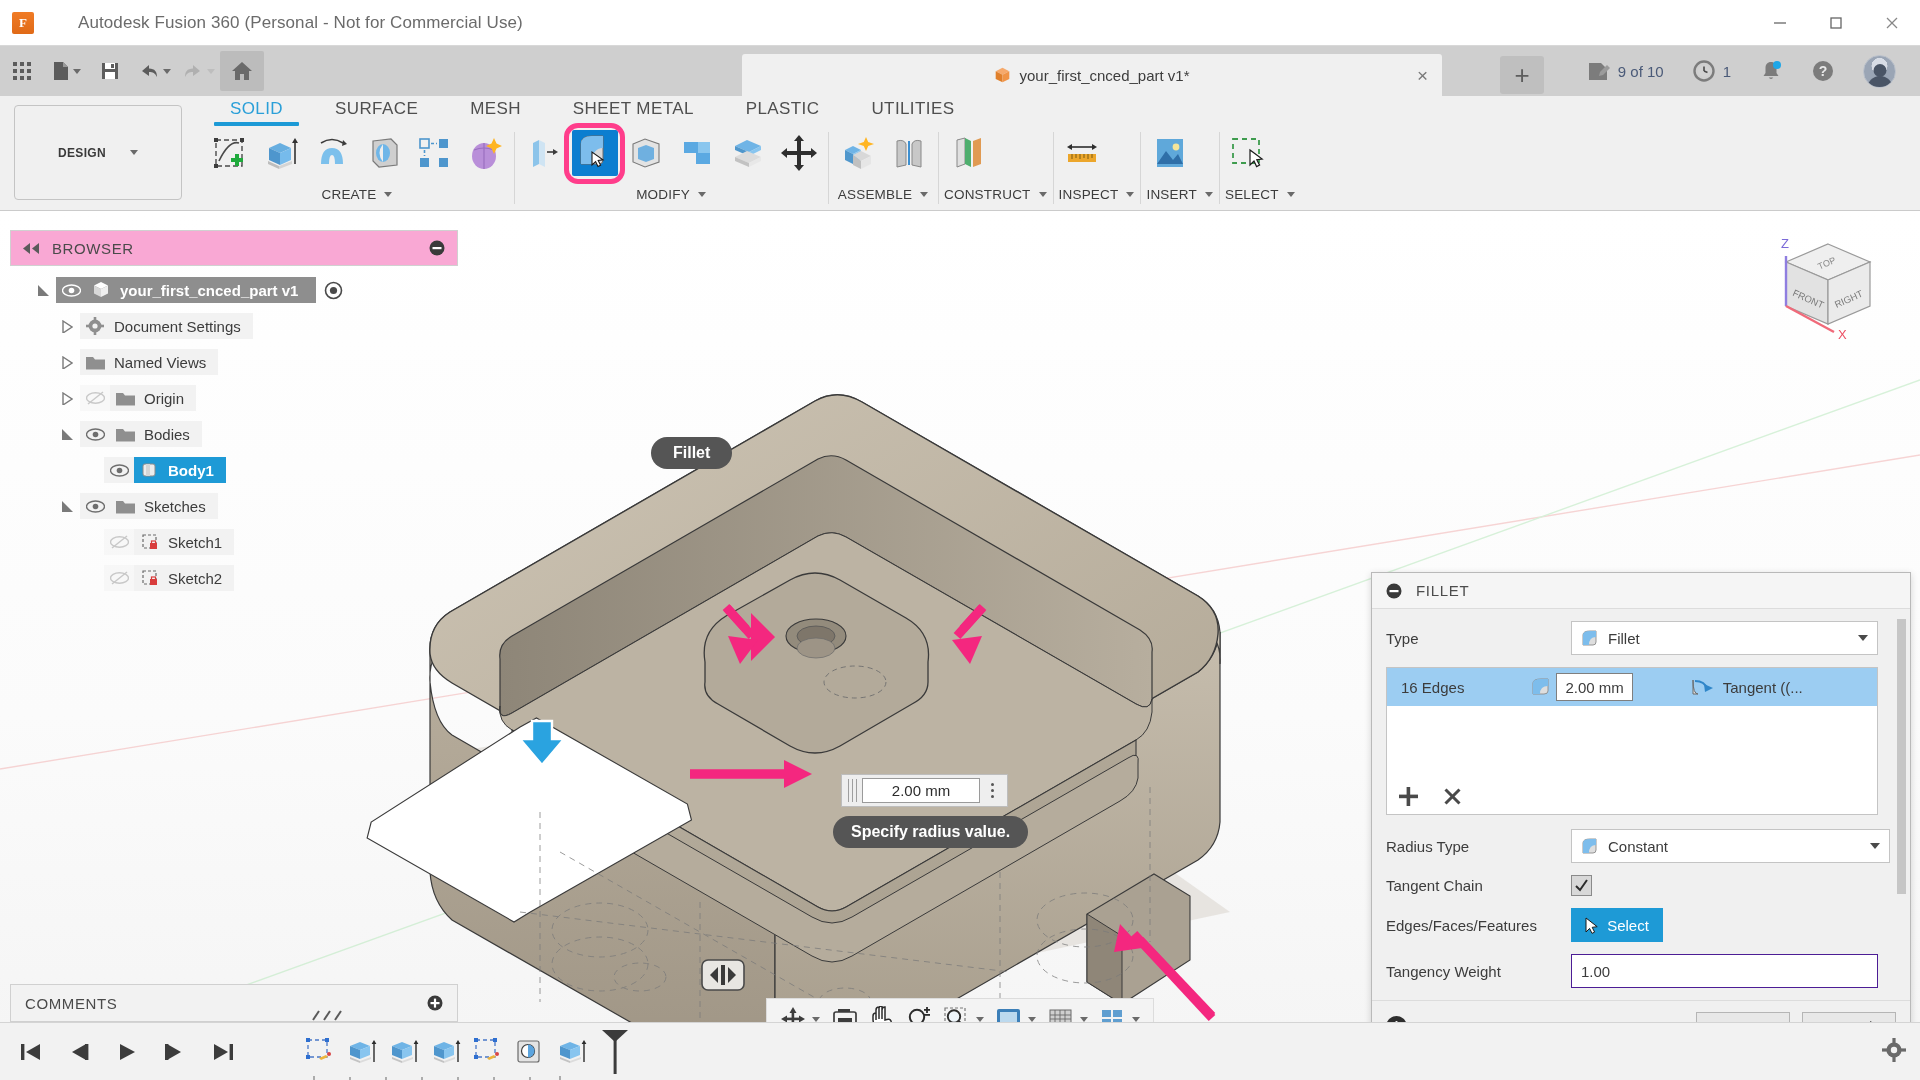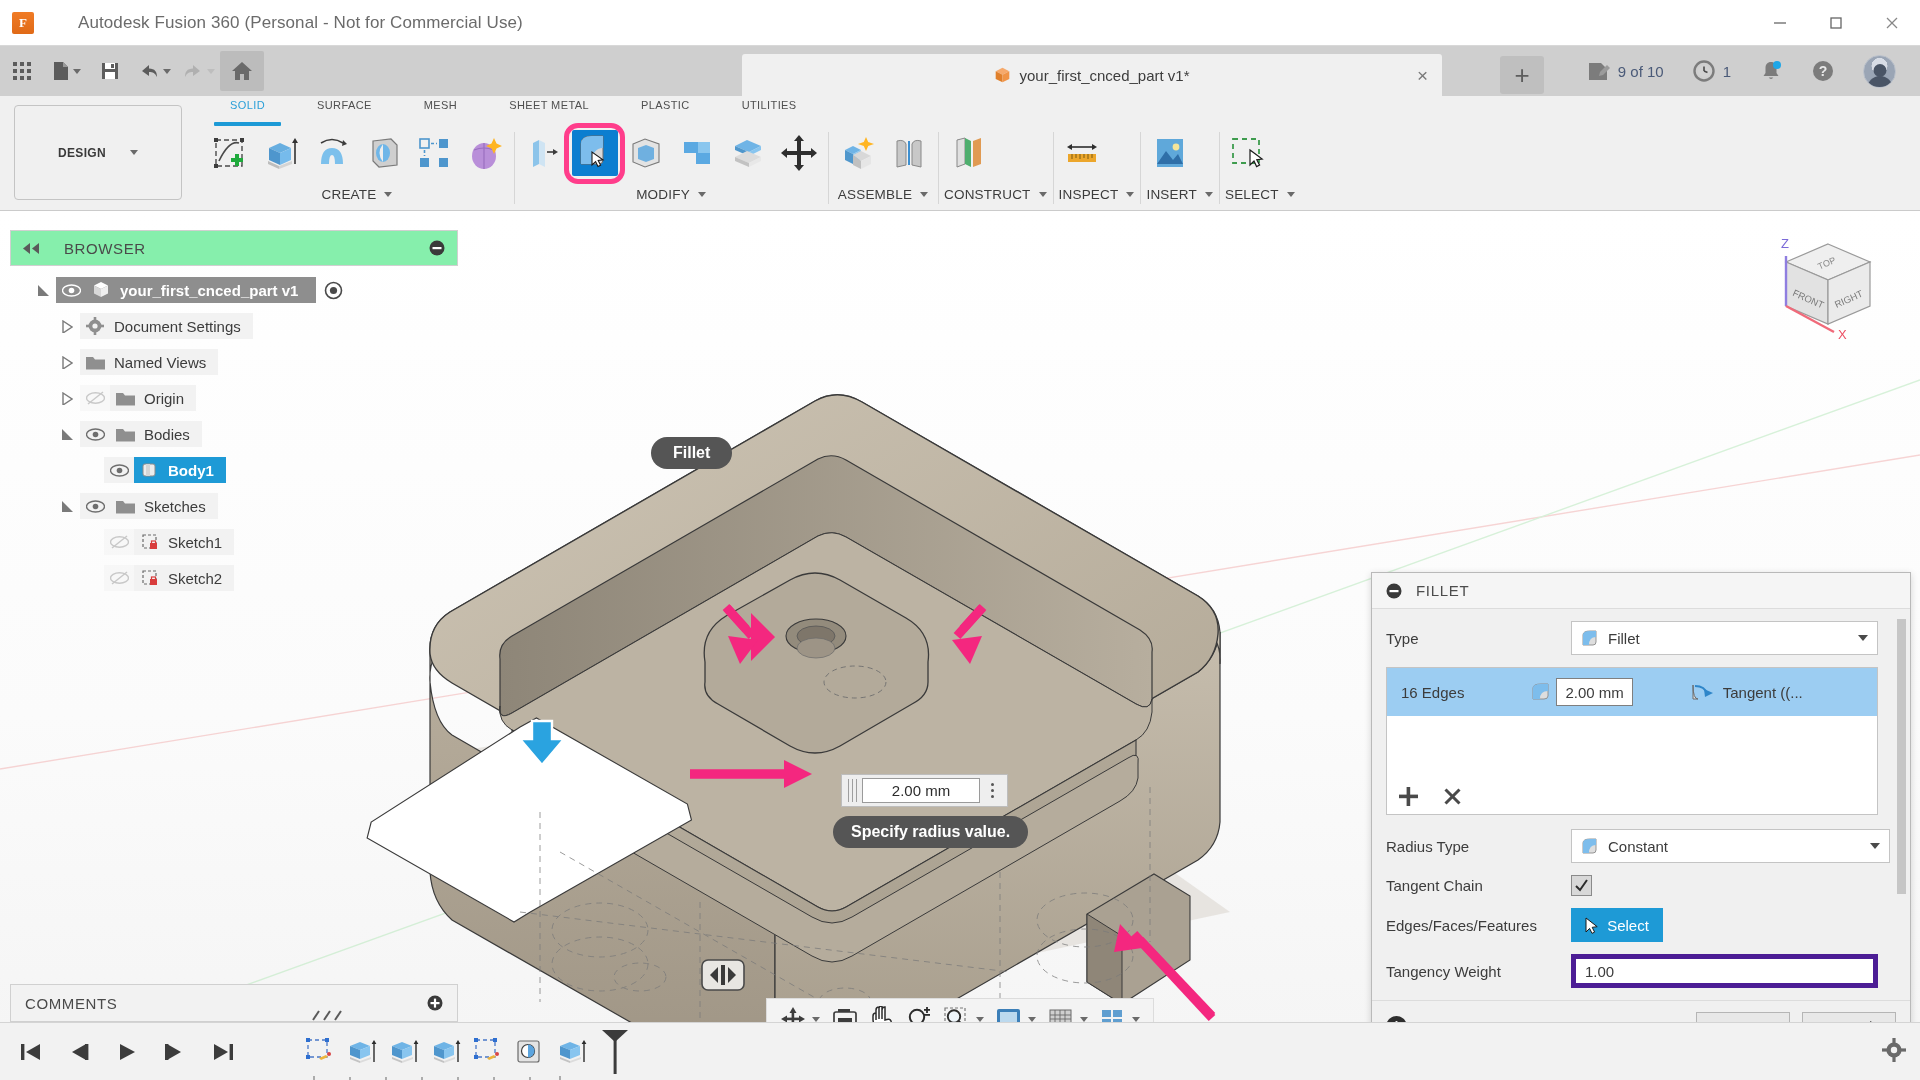--- a/index.html
+++ b/index.html
@@ -74,21 +74,21 @@
   
   #ribbon { height:115px; background:#f0f0f0; border-bottom:1px solid #cbcbcb;
             display:flex; position:relative; }
   #designbox{
     width:168px;margin:9px 12px 10px 14px;border:1px solid #c4c4c4;border-radius:4px;
     background:#f0f0f0;display:flex;align-items:center;justify-content:center;
     font-weight:bold;font-size:12px;color:#3a3a3a;letter-spacing:.3px;gap:21px;
   }
   #ribbonmain{flex:1;display:flex;flex-direction:column;}
   #tabrow{height:30px;display:flex;align-items:flex-start;padding-left:10px;gap:0;}
-  .rtab{ padding:3px 26px 0; font-size:11px; color:#4f4f4f; letter-spacing:.4px;
+  .rtab{ padding:3px 26px 0; font-size:17px; color:#4f4f4f; letter-spacing:.4px;
          height:27px; position:relative;}
   .rtab.active{color:#2a9fd8;}
   .rtab.active:after{content:"";position:absolute;left:10px;right:10px;bottom:-3px;height:4px;
          background:#1c9ad6;border-radius:1px;}
   #panelrow{flex:1;display:flex;align-items:stretch;padding-left:6px;}
   .panel{display:flex;flex-direction:column;justify-content:space-between;
          padding:0 6px; position:relative;}
   .panel + .panel:before{content:"";position:absolute;left:0;top:6px;bottom:6px;width:1px;background:#d6d6d6;}
   .picons{display:flex;align-items:center;gap:4px;height:52px;padding-top:2px;}
   .pic{width:47px;height:47px;display:flex;align-items:center;justify-content:center;position:relative;}
@@ -97,22 +97,22 @@
   .hl-ring{position:absolute;left:-7px;top:-7px;right:-7px;bottom:-7px;border:5px solid #ff3d8b;
            border-radius:14px;pointer-events:none;}
 
   
   #workspace{position:absolute;left:0;top:212px;width:1920px;height:868px;background:#ffffff;}
   #viewport{position:absolute;inset:0;overflow:hidden;
      background:linear-gradient(180deg,#ffffff 0%,#fbfbfb 58%,#f4f4f4 100%);}
 
   
   #browser{position:absolute;left:10px;top:18px;width:448px;z-index:6;}
-  #browserhdr{height:36px;background:#86efac;border:1px solid #d0d0d0;display:flex;align-items:center;
-     padding:0 12px;gap:24px;font-size:15px;color:#4a4a4a;letter-spacing:.6px;}
+  #browserhdr{height:36px;background:#f9a8d4;border:1px solid #d0d0d0;display:flex;align-items:center;
+     padding:0 12px;gap:12px;font-size:15px;color:#4a4a4a;letter-spacing:.6px;}
   #browserhdr .spacer{flex:1;}
   .tree{margin-top:6px;font-size:15px;color:#3c3c3c;}
   .trow{display:flex;align-items:center;height:36px;gap:0px;}
   .tw{width:26px;display:flex;align-items:center;justify-content:center;flex:none;}
   .teye{width:30px;height:26px;display:flex;align-items:center;justify-content:center;flex:none;
         background:#f2f2f2;}
   .ticon{width:30px;height:26px;display:flex;align-items:center;justify-content:center;flex:none;background:#f2f2f2;}
   .tlabel{background:#f2f2f2;padding:4px 12px 4px 4px;height:26px;display:flex;align-items:center;white-space:nowrap;}
   .trow.root .ticon,.trow.root .teye,.trow.root .tlabel{background:#8e8e8e;color:#fff;font-weight:bold;}
   .trow.root .tlabel{padding-right:18px;}
@@ -132,32 +132,32 @@
      border-bottom:1px solid #dcdcdc;font-size:15px;color:#4c4c4c;letter-spacing:.7px;}
   #fbody{padding:12px 14px 8px;position:relative;}
   .frow{display:flex;align-items:center;margin-bottom:12px;}
   .flab{width:185px;font-size:15px;color:#3c3c3c;}
   .fctl{flex:1;}
   .fsel{height:34px;background:#fff;border:1px solid #c4c4c4;display:flex;align-items:center;
         padding:0 8px;gap:8px;font-size:15px;position:relative;}
   .fsel .dd{position:absolute;right:9px;width:0;height:0;border-left:5px solid transparent;
         border-right:5px solid transparent;border-top:6px solid #4a4a4a;}
   #edgebox{border:1px solid #c4c4c4;background:#fff;height:148px;margin:0 0 14px 0;position:relative;}
-  #edgerow{height:48px;background:#9ccdf2;display:flex;align-items:center;padding:0 0 0 14px;font-size:15px;}
+  #edgerow{height:38px;background:#9ccdf2;display:flex;align-items:center;padding:0 0 0 14px;font-size:15px;}
   #edgerow .mid{flex:0 0 auto;display:flex;align-items:center;margin-left:66px;gap:4px;}
   #edgeval{background:#fff;border:1px solid #7f7f7f;height:28px;display:flex;align-items:center;
       padding:0 8px;font-size:15px;}
   #edgerow .right{display:flex;align-items:center;gap:8px;margin-left:58px;}
   #edgetools{position:absolute;left:12px;bottom:8px;display:flex;gap:26px;align-items:center;
       color:#4a4a4a;font-size:21px;}
   #selbtn{height:34px;width:92px;background:#1e9ad6;color:#fff;display:flex;align-items:center;
       justify-content:center;gap:7px;font-size:15px;}
   .fcheck{width:21px;height:21px;background:#d8d8d8;border:1px solid #8a8a8a;
       display:flex;align-items:center;justify-content:center;}
-  .ftext{height:34px;background:#fff;border:5px solid #4c1d95;display:flex;align-items:center;
+  .ftext{height:34px;background:#fff;border:1px solid #4c1d95;display:flex;align-items:center;
       padding:0 9px;font-size:15px;}
   #fscroll{position:absolute;right:4px;top:10px;bottom:10px;width:9px;background:#f0f0f0;}
   #fscroll i{position:absolute;left:0;right:0;top:0;height:74%;background:#c6c6c6;display:block;}
   #ffoot{border-top:1px solid #dcdcdc;height:52px;display:flex;align-items:center;padding:0 14px;
       background:#f0f0f0;}
   #ffoot .sp{flex:1;}
   .fbtn{height:30px;width:94px;border:1px solid #b5b5b5;background:#e8e8e8;display:flex;
       align-items:center;justify-content:center;font-size:15px;color:#6e6e6e;margin-left:12px;}
   #infoicon{width:21px;height:21px;border-radius:50%;background:#2e2e2e;color:#fff;font-size:14px;
       font-weight:bold;display:flex;align-items:center;justify-content:center;

